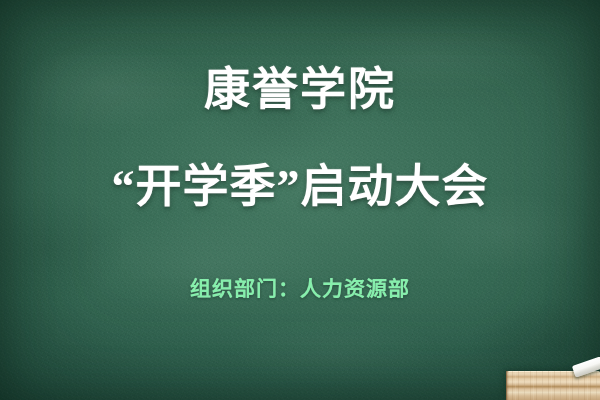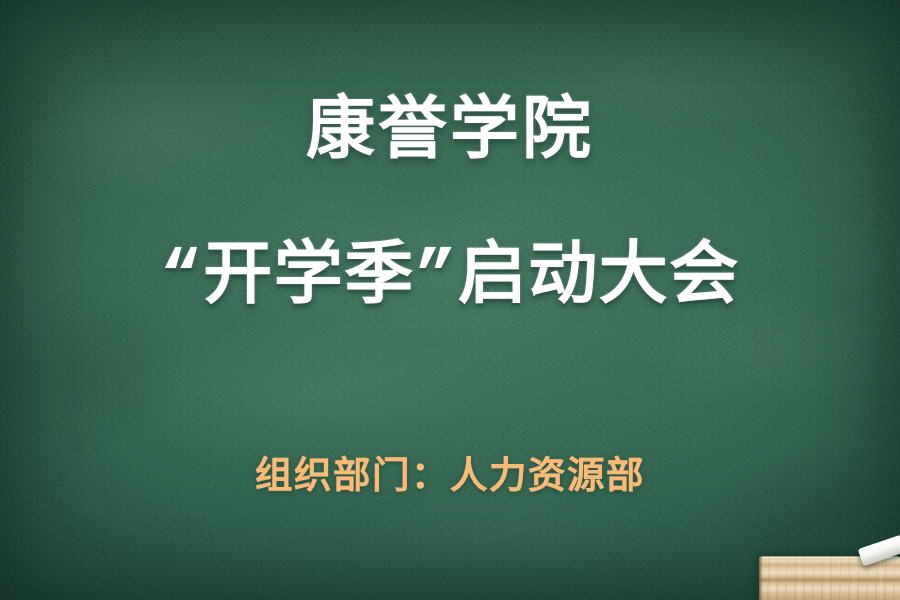--- a/index.html
+++ b/index.html
@@ -6,21 +6,21 @@
   html, body {
     margin: 0;
     padding: 0;
     background: #1b1b1b;
   }
   #slide {
     position: relative;
     width: 600px;
     height: 400px;
     overflow: hidden;
-    font-family: Liberation Mono, monospace;
+    font-family: Liberation Serif, serif;
     background-color: #376a55;
     user-select: none;
   }
 
   
   .board-base {
     position: absolute;
     inset: 0;
     background:
       radial-gradient(ellipse 78% 82% at 50% 46%,
@@ -106,30 +106,29 @@
   .title-line-2 {
     letter-spacing: 1px;
     margin-top: 44px;
   }
   .subtitle {
     position: absolute;
     top: 276px;
     left: 0;
     right: 0;
     text-align: center;
-    color: #fdba74;
+    color: #86efac;
     font-weight: bold;
-    font-size: 25px;
+    font-size: 21px;
     line-height: 26px;
     letter-spacing: 1px;
     white-space: nowrap;
     text-shadow:
       0 0 1px rgba(255,255,255,0.30),
       0 1px 3px rgba(12,40,28,0.55);
-    margin-top: 30px;
   }
 
   
   .ledge {
     position: absolute;
     left: 506px;
     top: 371px;
     width: 94px;
     height: 29px;
     border-radius: 2px 2px 0 0;

